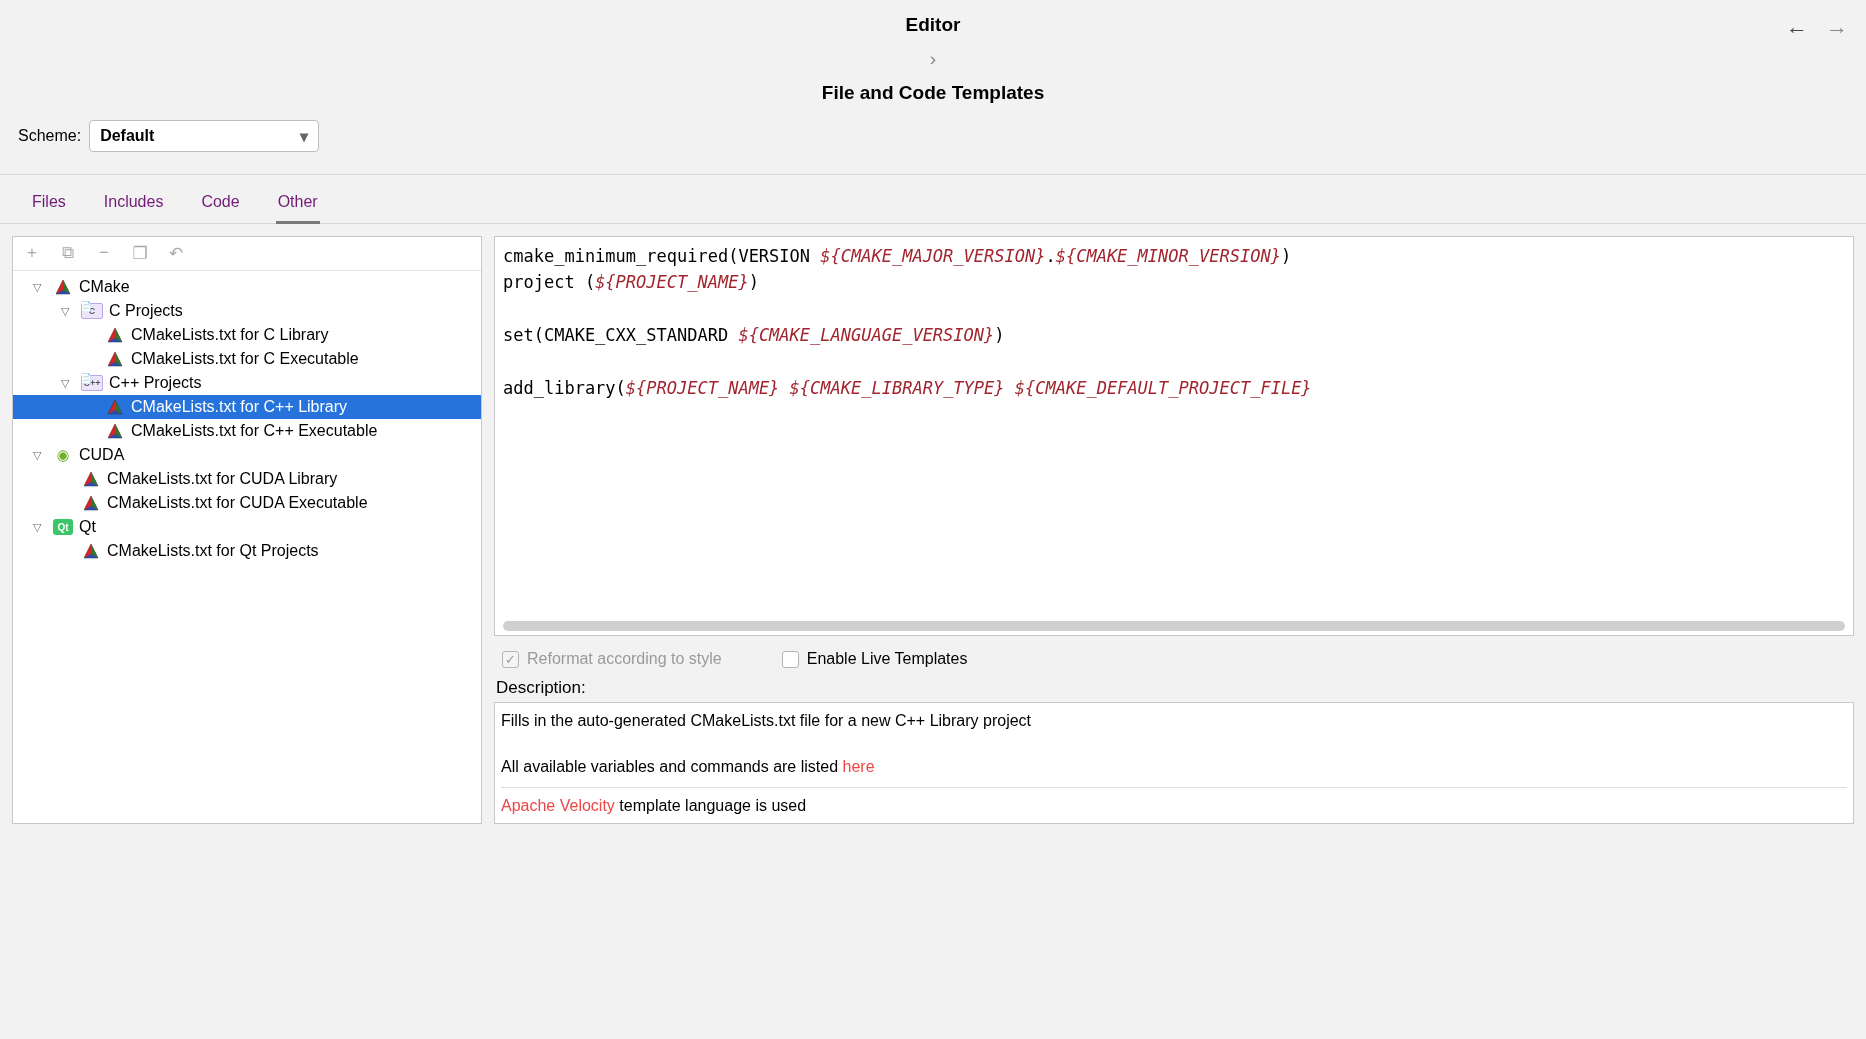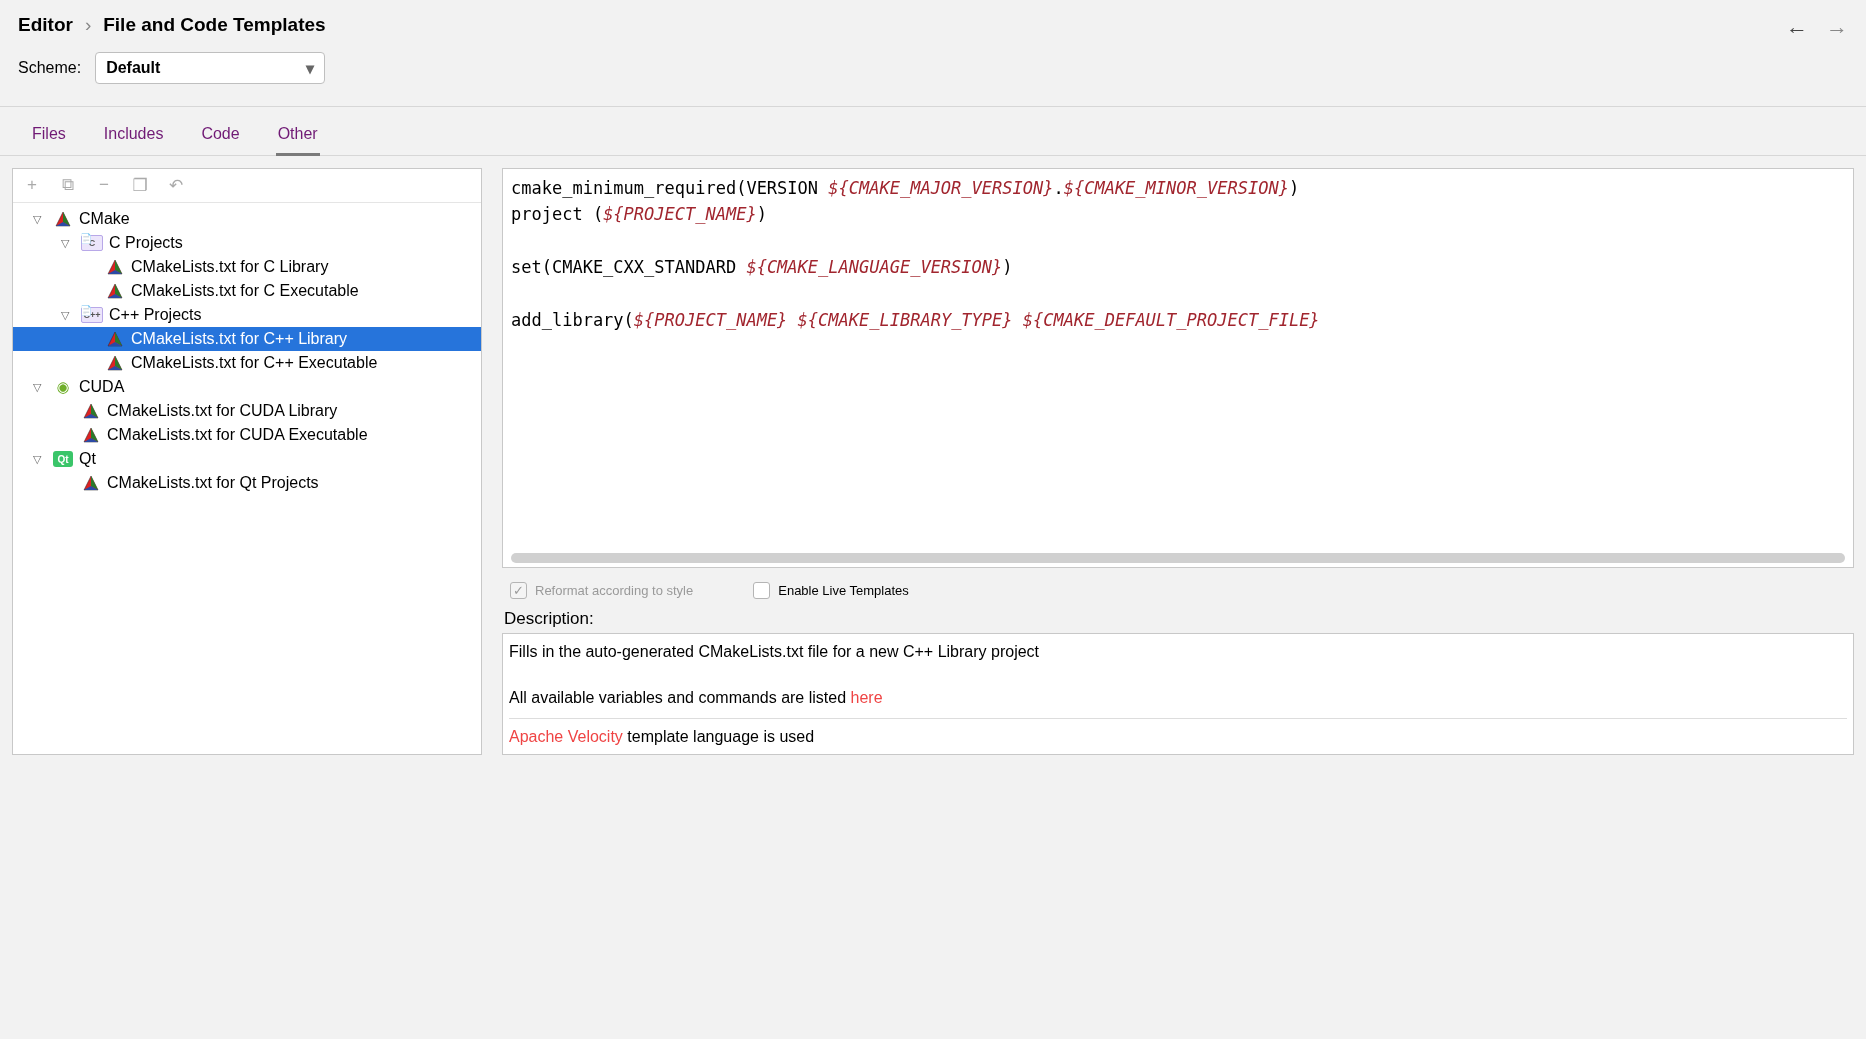--- a/index.html
+++ b/index.html
@@ -12,35 +12,36 @@
 .top {
   padding: 14px 18px 10px 18px;
 }
 .breadcrumb {
   display: flex;
   align-items: center;
   gap: 12px;
   font-size: 19px;
   font-weight: 700;
   margin-bottom: 16px;
+  flex-direction: column;
 }
 .breadcrumb .sep { color: #888; font-weight: 400; }
 .nav-arrows {
   position: absolute;
   top: 14px;
   right: 18px;
   display: flex;
   gap: 18px;
 }
 .nav-arrows span { font-size: 22px; color: #888; }
 .nav-arrows .back { color: #444; }
 .scheme-row {
   display: flex;
   align-items: center;
-  gap: 14px;
+  gap: 8px;
 }
 .scheme-row label { font-size: 16px; }
 .select {
   background: #fff;
   border: 1px solid #bfbfbf;
   border-radius: 4px;
   padding: 6px 36px 6px 10px;
   font-size: 16px;
   font-weight: 700;
   position: relative;
@@ -107,36 +108,36 @@
   border: 1px solid #b8a8e8; background: #ece5fb; color: #555;
   border-radius: 2px; display:inline-flex; align-items:center; justify-content:center;
   position: relative;
 }
 .icon.badge .corner { position:absolute; top:-3px; left:-2px; font-size:10px; color:#888;}
 .icon.nvidia { color: #6faf2a; font-size: 15px; }
 .icon.qt {
   background:#3ac569; color:#fff; font-size:10px; font-weight:700;
   border-radius:3px; width:20px; height:16px;
 }
-.right { flex: 1; display: flex; flex-direction: column; gap: 0; margin-left: 8px; }
+.right { flex: 1; display: flex; flex-direction: column; gap: 0; }
 .editor {
   background: #fff; border: 1px solid #c8c8c8;
   font-family: "Menlo","Consolas",monospace;
   font-size: 17px; line-height: 1.55;
   height: 400px; overflow: auto; position: relative;
   padding: 6px 8px;
 }
 .editor .var { color: #a1252e; font-style: italic; }
 .hscroll {
   position: absolute; bottom: 4px; left: 8px; right: 8px;
   height: 10px; background: #d0d0d0; border-radius: 6px;
 }
 .opts {
   display: flex; align-items: center; gap: 60px;
-  padding: 14px 8px 10px 8px; font-size: 13px;
+  padding: 14px 8px 10px 8px; font-size: 16px;
 }
 .chk { display: flex; align-items: center; gap: 8px; }
 .chk.disabled { color: #9a9a9a; }
 .chk .box {
   width: 17px; height: 17px; border: 1px solid #b5b5b5; border-radius: 3px;
   display: inline-flex; align-items:center; justify-content:center;
   background: #f4f4f4; font-size: 13px;
 }
 .chk .box.checked::before { content:"✓"; color:#9a9a9a; }
 .chk .box.empty { background:#fff; }

